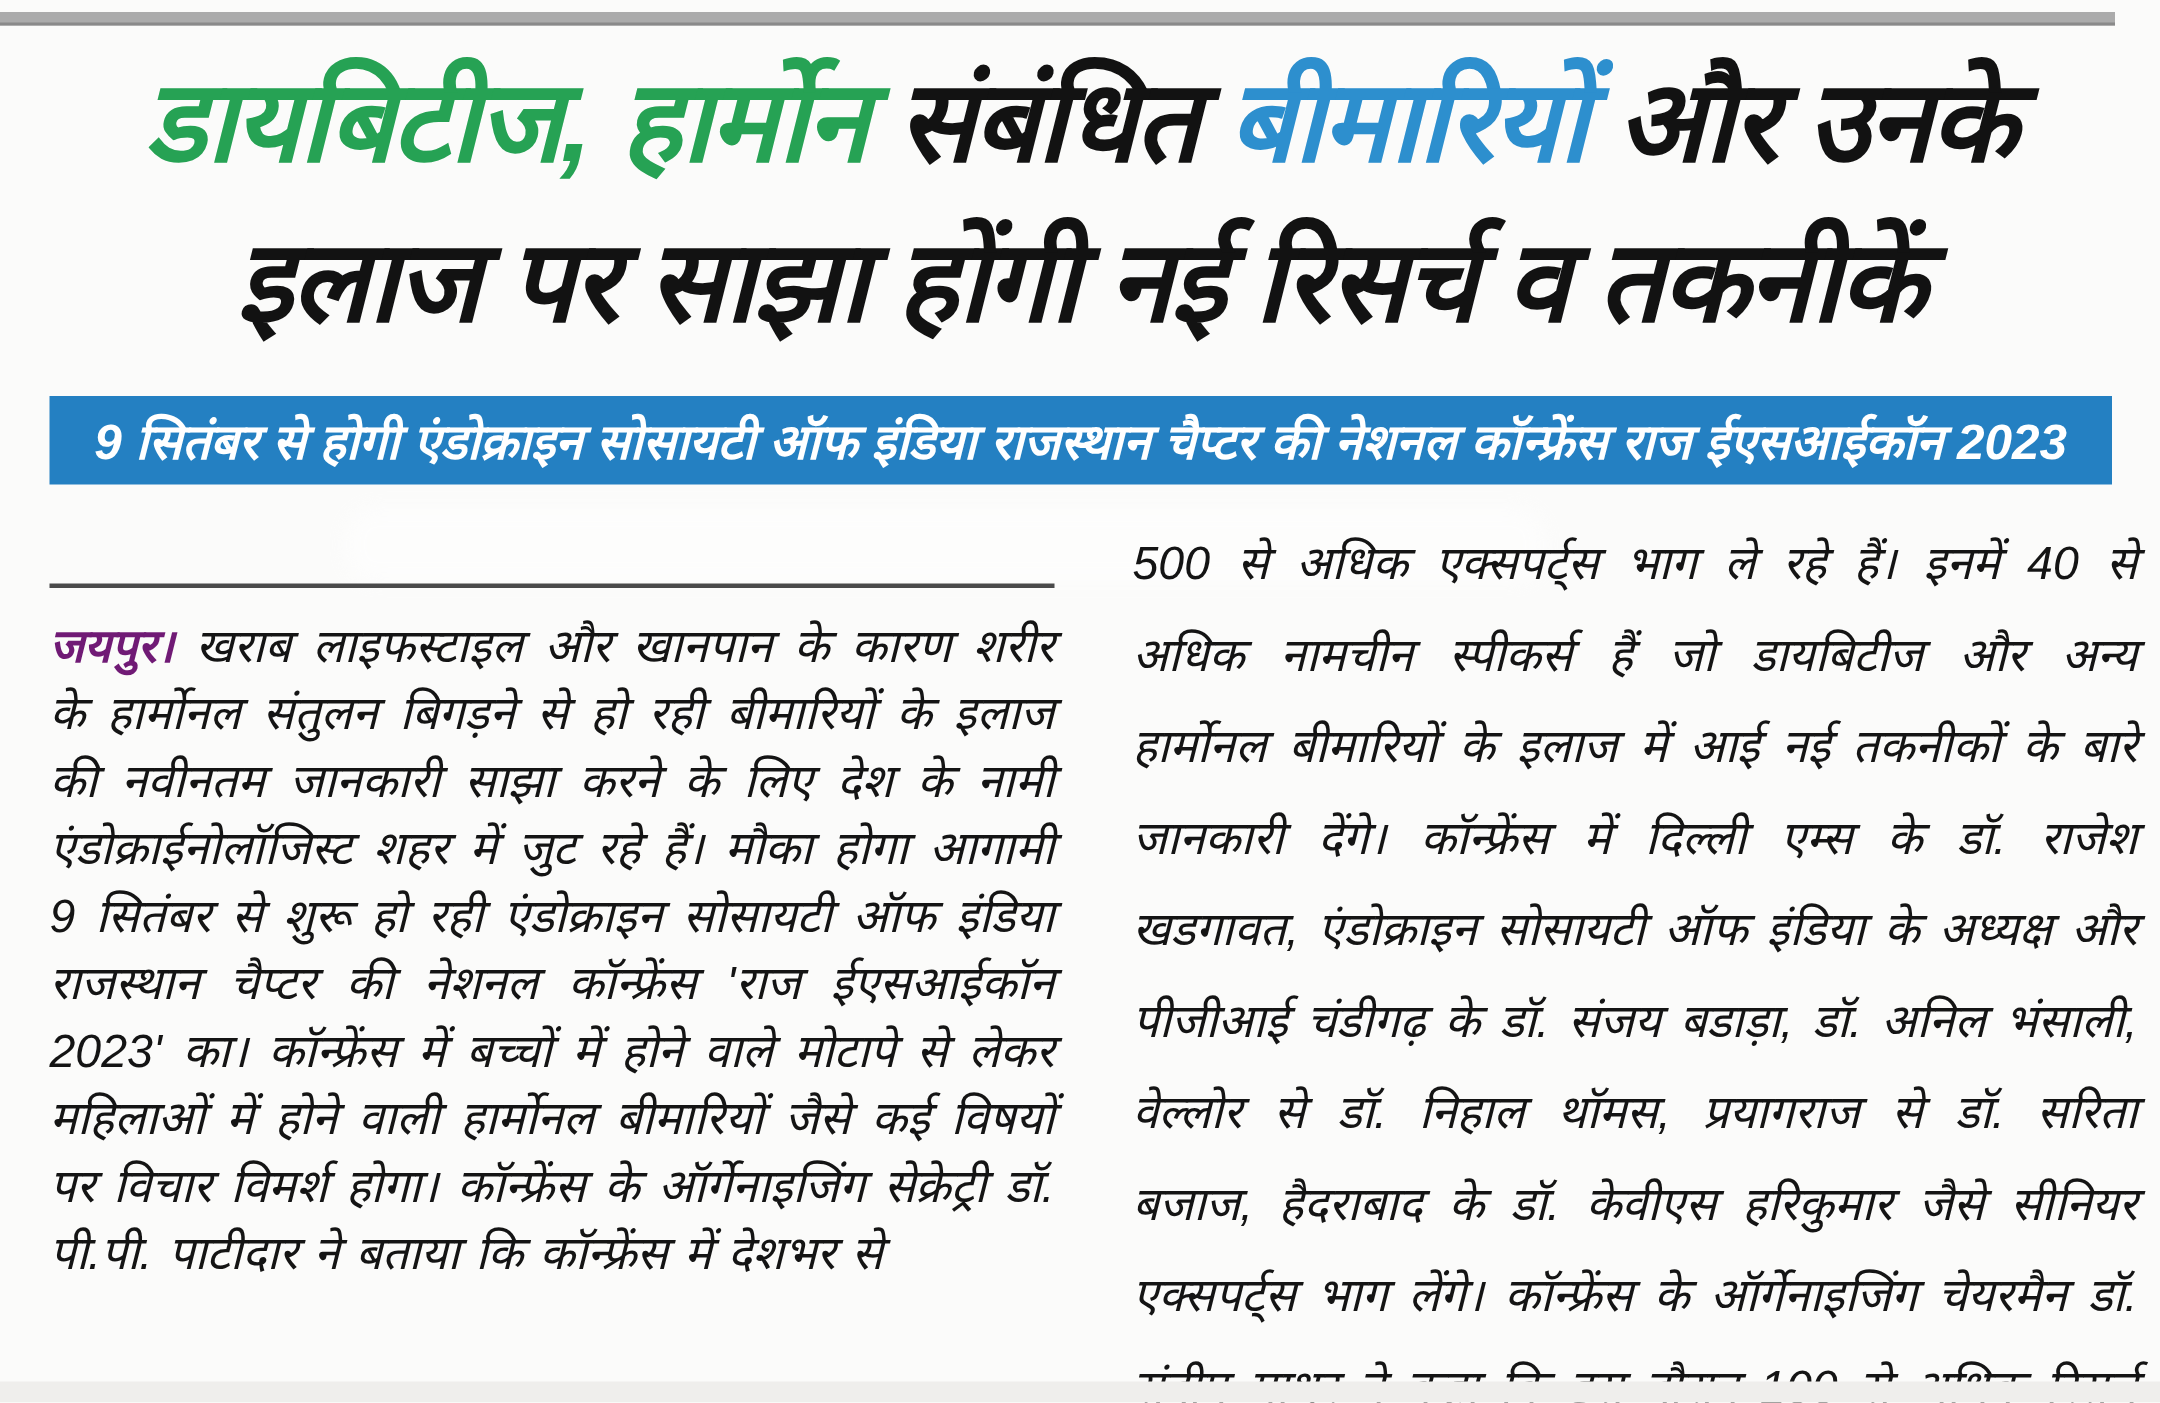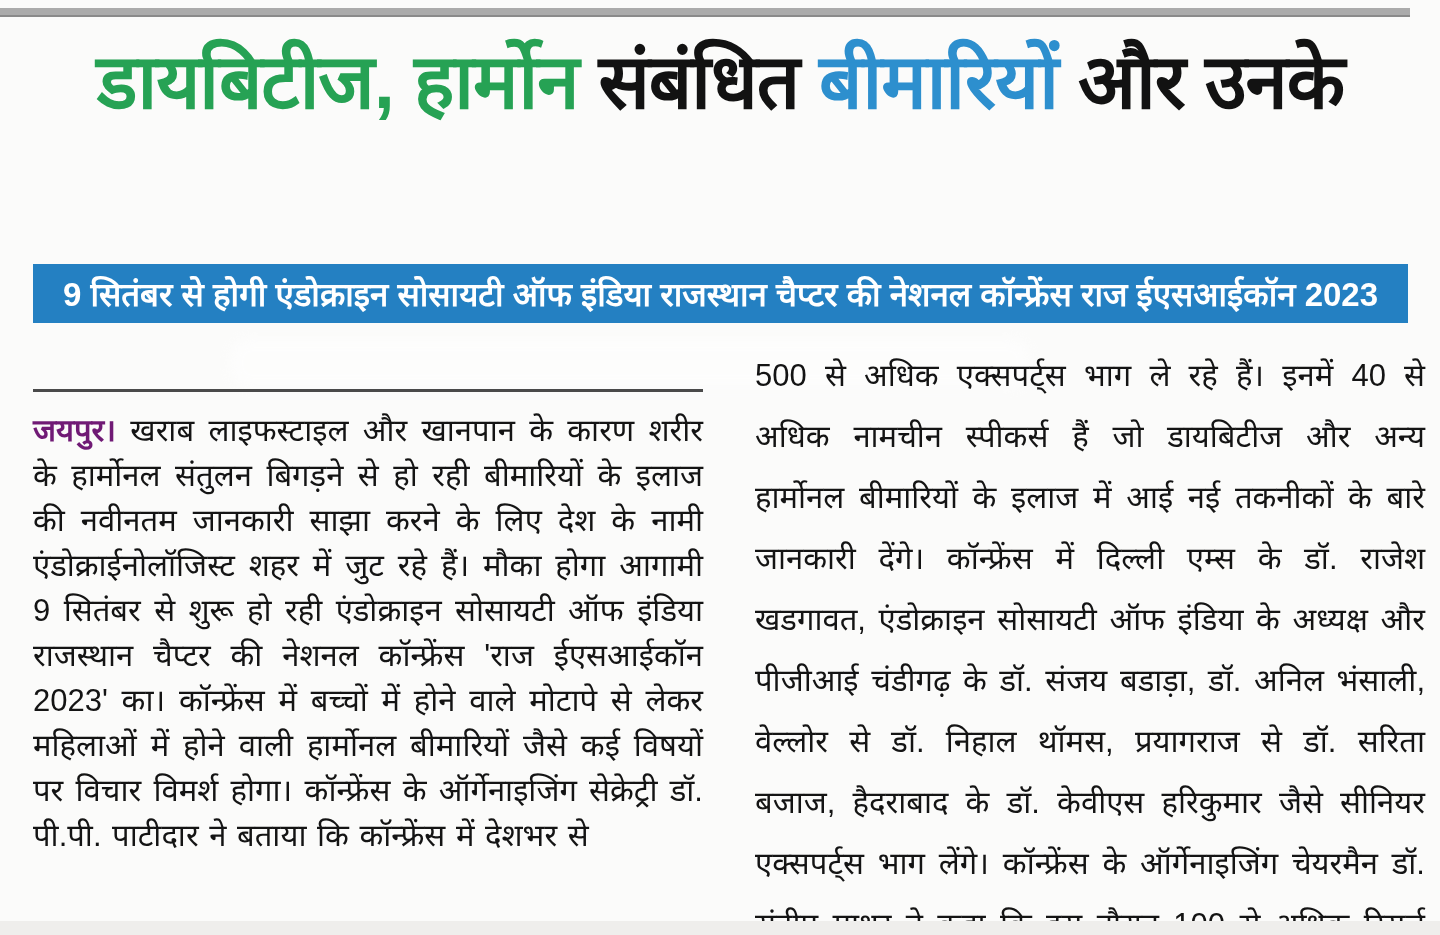--- a/index.html
+++ b/index.html
@@ -3,21 +3,21 @@
 <meta charset="utf-8">
 <style>
   * { margin: 0; padding: 0; box-sizing: border-box; }
   html, body { width: 1440px; background: #ffffff; }
   body {
     font-family: "Liberation Sans", "DejaVu Sans", sans-serif;
     width: 1440px; height: 935px; overflow: hidden;
     background: #fbfbfa;
     color: #161616;
   }
-  .page { width: 1284px; height: 935px; position: relative; background: #fbfbfa; }
+  .page { width: 1284px; height: 935px; position: relative; background: #fbfbfa; font-style: italic; }
 
   .top-rule {
     position: absolute; left: 0; top: 8px; width: 1410px; height: 9px;
     background: #ababab; border-bottom: 2px solid #8a8a8a;
   }
 
   .headline {
     position: absolute; left: 33px; top: 28px; width: 1375px;
     text-align: center; font-weight: 800; color: #121212;
     font-size: 76px; line-height: 107px; letter-spacing: -1px;
@@ -68,20 +68,21 @@
 
   <div class="top-rule"></div>
 
   <h1 class="headline">
     <div>
       <span class="seg-green">डायबिटीज, हार्मोन</span>
       <span>संबंधित</span>
       <span class="seg-blue">बीमारियों</span>
       <span>और उनके</span>
     </div>
+    <div>इलाज पर साझा होंगी नई रिसर्च व तकनीकें</div>
   </h1>
 
   <div class="subhead-bar">
     <span class="subhead-text">9 सितंबर से होगी एंडोक्राइन सोसायटी ऑफ इंडिया राजस्थान चैप्टर की नेशनल कॉन्फ्रेंस राज ईएसआईकॉन 2023</span>
   </div>
 
   <div class="scan-smudge"></div>
 
   <div class="article">
 

